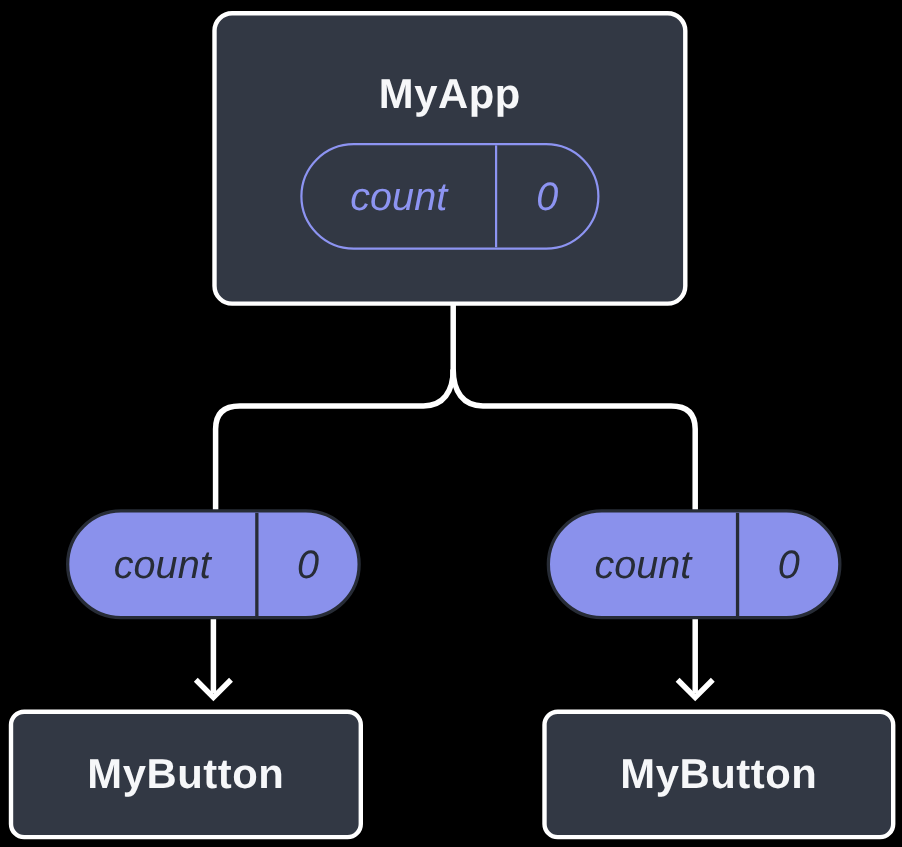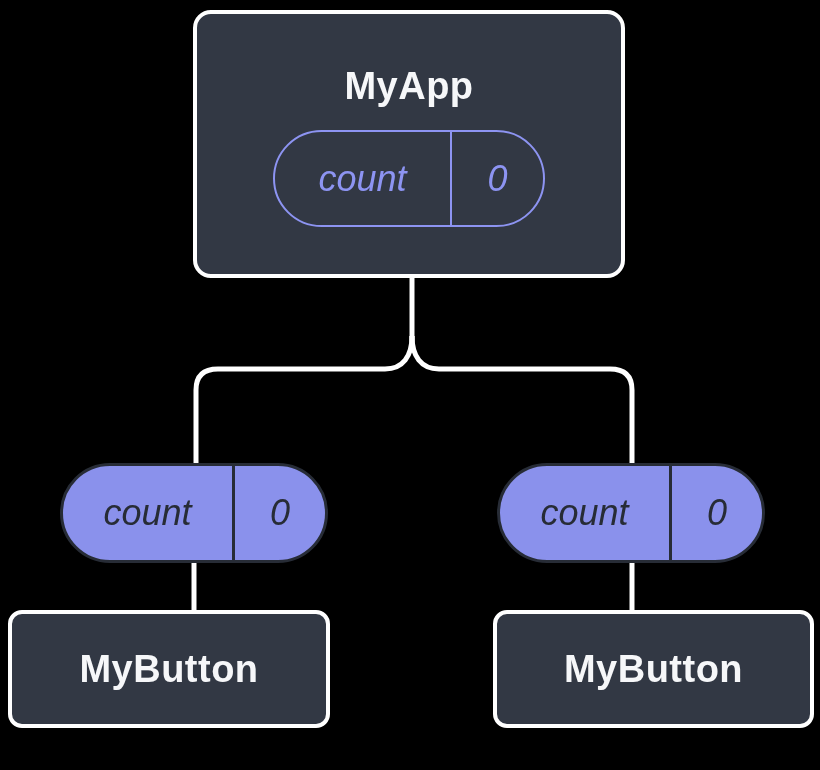--- a/index.html
+++ b/index.html
@@ -34,21 +34,21 @@
   .node-root{
     left:193px;top:10px;width:432px;height:268px;border-radius:18px;
     display:flex;flex-direction:column;align-items:center;
   }
   .node-title{
     font-size:38px;font-weight:600;color:var(--node-text);
     letter-spacing:0.5px;line-height:48px;
   }
   .node-root .node-title{margin-top:48px;}
   .node-button{
-    left:8px;top:610px;width:322px;height:118px;border-radius:14px;
+    left:8px;top:645px;width:322px;height:118px;border-radius:14px;
     display:flex;align-items:center;justify-content:center;
   }
   .node-button.right{left:493px;width:321px;}
 
   .pill{
     position:absolute;display:flex;border-radius:50px;overflow:hidden;
     font-size:36px;
     font-style:italic;
   }
   .pill-main{

